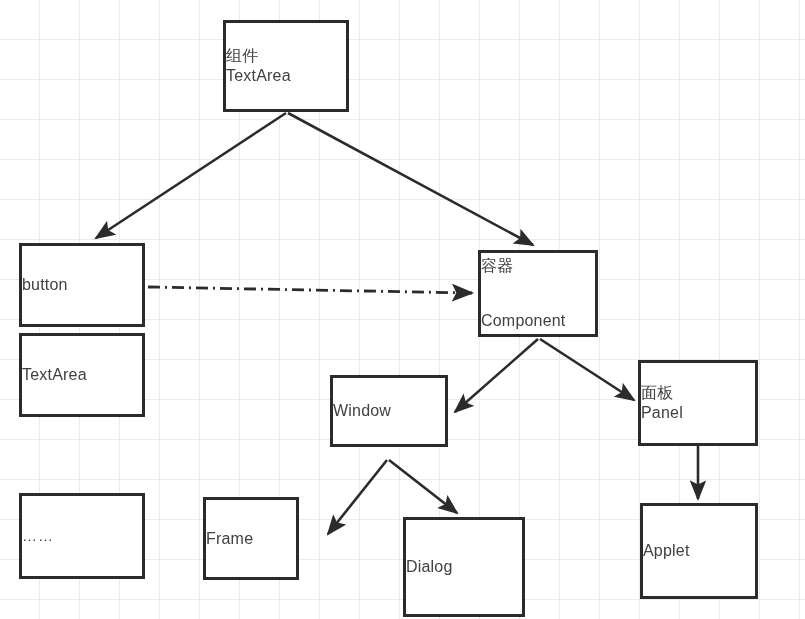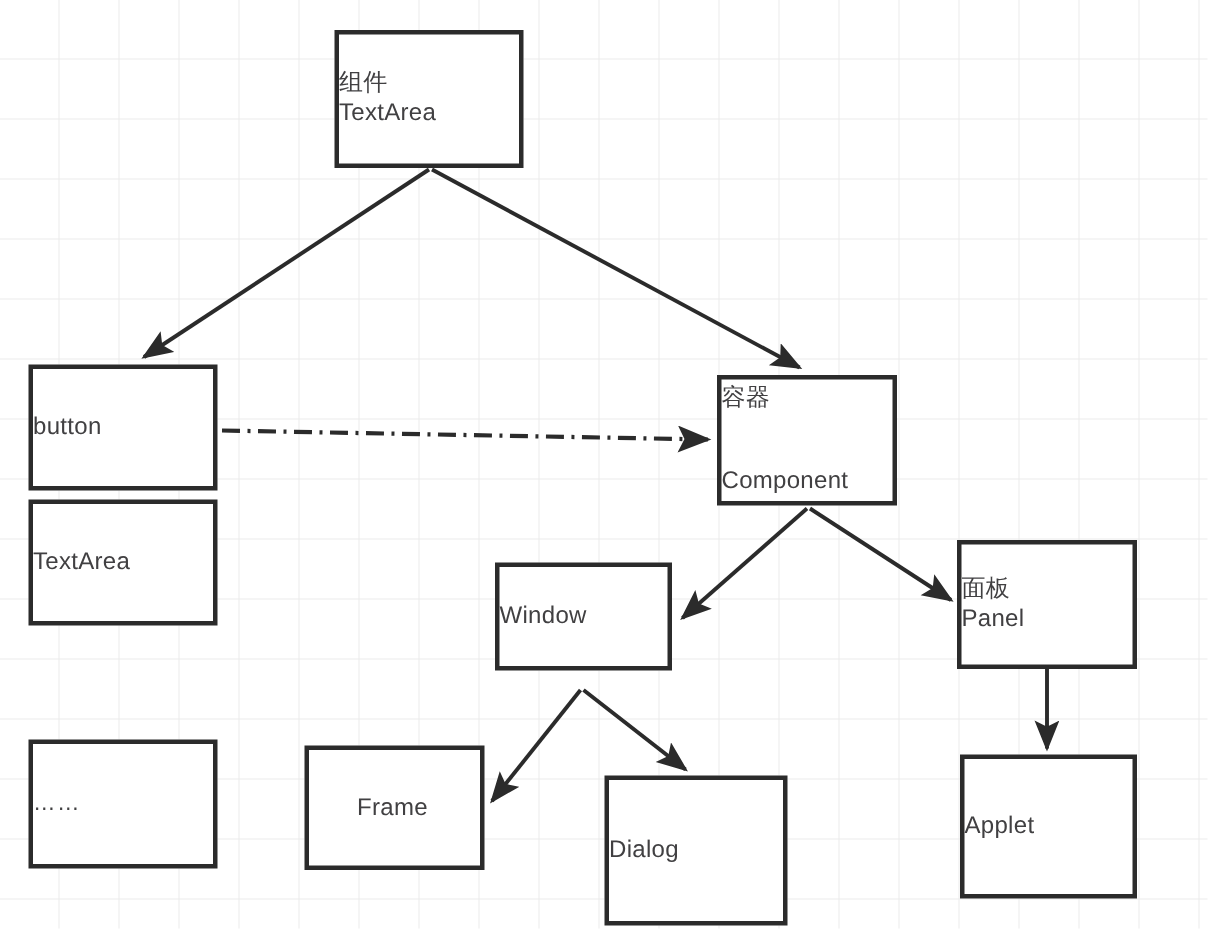--- a/index.html
+++ b/index.html
@@ -123,21 +123,21 @@
 
   <div class="node" style="left:330px; top:375px; width:118px; height:72px;">
     <span class="en">Window</span>
   </div>
 
   <div class="node" style="left:638px; top:360px; width:120px; height:86px;">
     <span class="cn">面板</span>
     <span class="en">Panel</span>
   </div>
 
-  <div class="node" style="left:203px; top:497px; width:120px; height:83px;padding-left:32px;">
+  <div class="node" style="left:203px; top:497px; width:96px; height:83px;">
     <span class="en">Frame</span>
   </div>
 
   <div class="node" style="left:403px; top:517px; width:122px; height:100px;">
     <span class="en">Dialog</span>
   </div>
 
   <div class="node" style="left:640px; top:503px; width:118px; height:96px;">
     <span class="en">Applet</span>
   </div>

